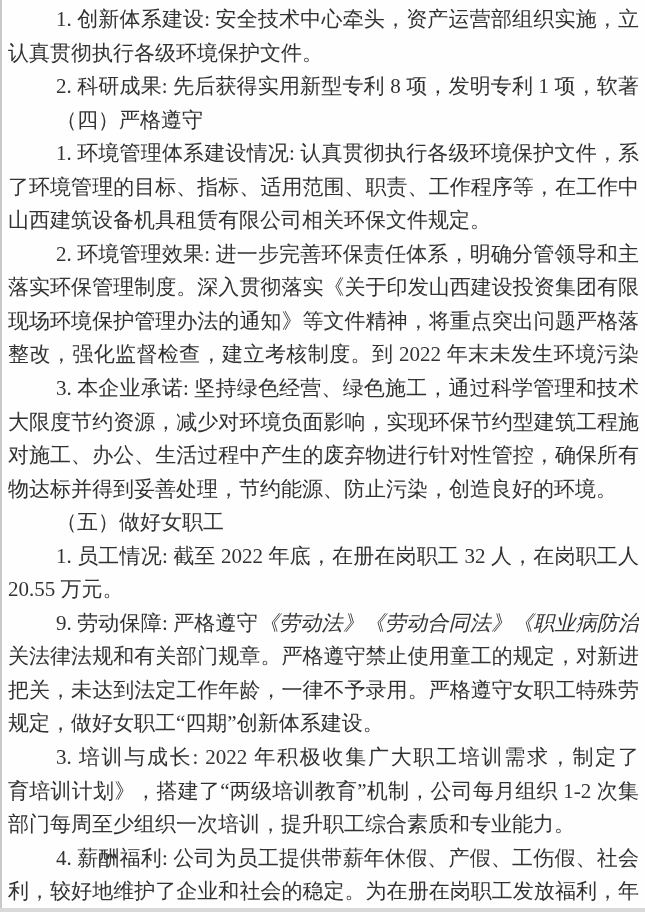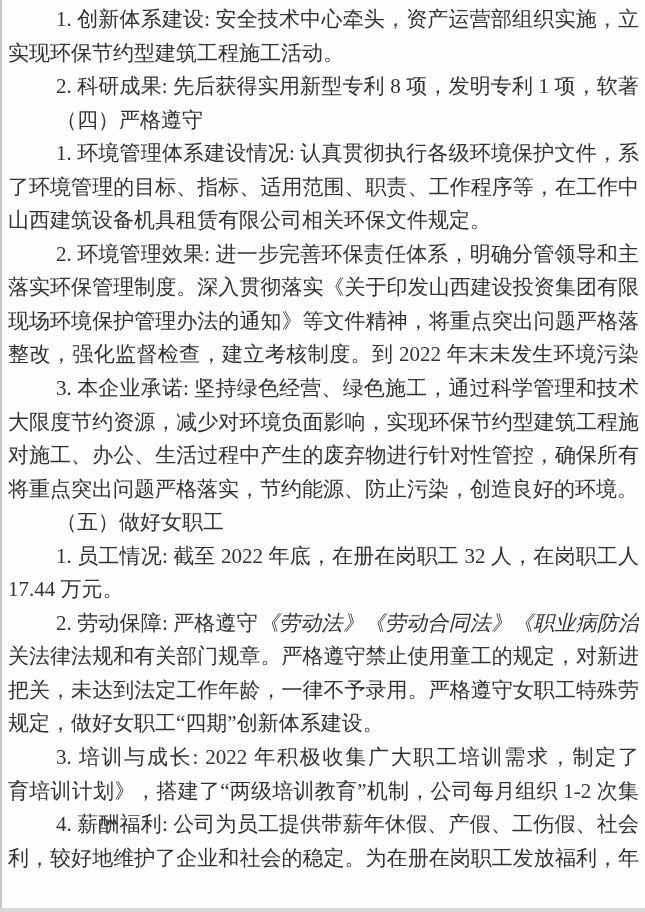--- a/index.html
+++ b/index.html
@@ -54,40 +54,41 @@
     font-style: italic;
   }
 </style>
 </head>
 <body>
 
 <div class="page" style="background: rgb(254, 254, 254); color: rgb(50, 50, 50);">
   <div class="scan-edge-left" style="background: rgb(201, 201, 201);"></div>
   <div class="doc">
       <div class="line j indent"><span>1. 创新体系建设: 安全技术中心牵头，资产运营部组织实施，立足于设备、</span></div>
-      <div class="line"><span>实现环保节约型建筑工程施工活动。</span></div>
+      <div class="line"><span>认真贯彻执行各级环境保护文件。</span></div>
       <div class="line j indent"><span>2. 科研成果: 先后获得实用新型专利 8 项，发明专利 1 项，软著专利 1 项。</span></div>
       <div class="line indent"><span>（四）严格遵守</span></div>
       <div class="line j indent"><span>1. 环境管理体系建设情况: 认真贯彻执行各级环境保护文件，系统性规范</span></div>
       <div class="line j"><span>了环境管理的目标、指标、适用范围、职责、工作程序等，在工作中不断完善</span></div>
       <div class="line"><span>山西建筑设备机具租赁有限公司相关环保文件规定。</span></div>
       <div class="line j indent"><span>2. 环境管理效果: 进一步完善环保责任体系，明确分管领导和主责部门，</span></div>
       <div class="line j"><span>落实环保管理制度。深入贯彻落实《关于印发山西建设投资集团有限公司施工</span></div>
       <div class="line j"><span>现场环境保护管理办法的通知》等文件精神，将重点突出问题严格落实，积极</span></div>
       <div class="line"><span>整改，强化监督检查，建立考核制度。到 2022 年末未发生环境污染事件。</span></div>
       <div class="line j indent"><span>3. 本企业承诺: 坚持绿色经营、绿色施工，通过科学管理和技术进步，最</span></div>
       <div class="line j"><span>大限度节约资源，减少对环境负面影响，实现环保节约型建筑工程施工活动，</span></div>
       <div class="line j"><span>对施工、办公、生活过程中产生的废弃物进行针对性管控，确保所有排放废弃</span></div>
-      <div class="line"><span>将重点突出问题严格落实，节约能源、防止污染，创造良好的环境。</span></div>
+      <div class="line"><span>物达标并得到妥善处理，节约能源、防止污染，创造良好的环境。</span></div>
       <div class="line indent"><span>（五）做好女职工</span></div>
       <div class="line j indent"><span>1. 员工情况: 截至 2022 年底，在册在岗职工 32 人，在岗职工人均年工资</span></div>
-      <div class="line"><span>17.44 万元。</span></div>
-      <div class="line j indent"><span>2. 劳动保障: 严格遵守</span><span class="it">《劳动法》《劳动合同法》《职业病防治法》</span></div>
+      <div class="line"><span>20.55 万元。</span></div>
+      <div class="line j indent"><span>9. 劳动保障: 严格遵守</span><span class="it">《劳动法》《劳动合同法》《职业病防治法》</span></div>
       <div class="line j"><span>关法律法规和有关部门规章。严格遵守禁止使用童工的规定，对新进员工严格</span></div>
       <div class="line j"><span>把关，未达到法定工作年龄，一律不予录用。严格遵守女职工特殊劳动保护的</span></div>
       <div class="line"><span>规定，做好女职工“四期”创新体系建设。</span></div>
       <div class="line j indent"><span>3. 培训与成长: 2022 年积极收集广大职工培训需求，制定了《2022 年教</span></div>
       <div class="line j"><span>育培训计划》，搭建了“两级培训教育”机制，公司每月组织 1-2 次集体培训，</span></div>
+      <div class="line"><span>部门每周至少组织一次培训，提升职工综合素质和专业能力。</span></div>
       <div class="line j indent"><span>4. 薪酬福利: 公司为员工提供带薪年休假、产假、工伤假、社会保险等福</span></div>
       <div class="line j"><span>利，较好地维护了企业和社会的稳定。为在册在岗职工发放福利，年度福利总</span></div>
     </div>
   <div class="scan-edge-bottom" style="background: rgb(217, 217, 217);"></div>
 </div>
 
 </body></html>

